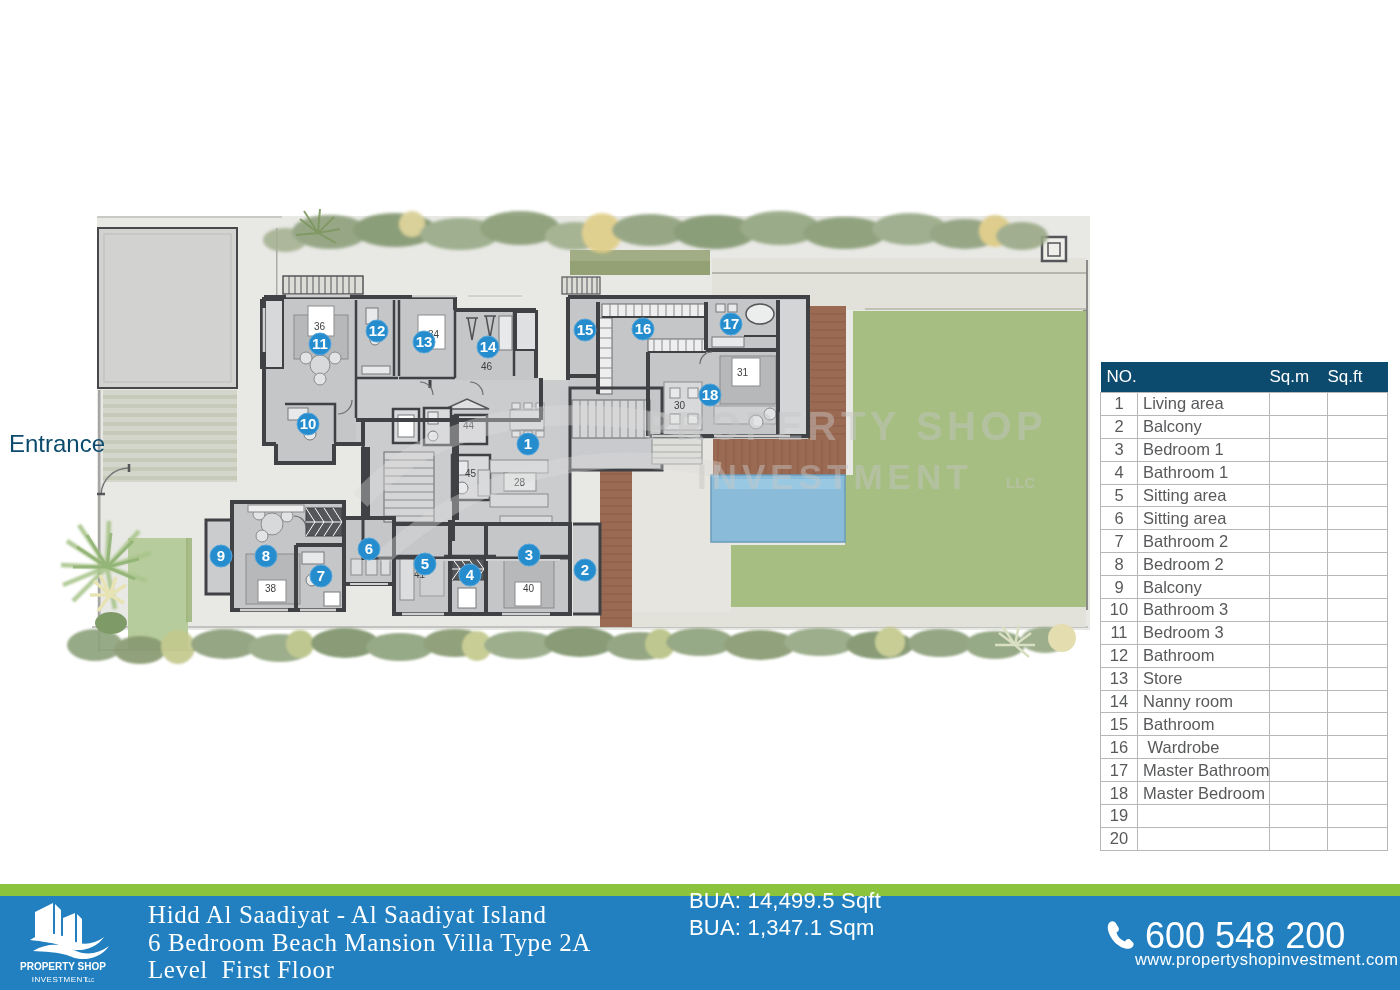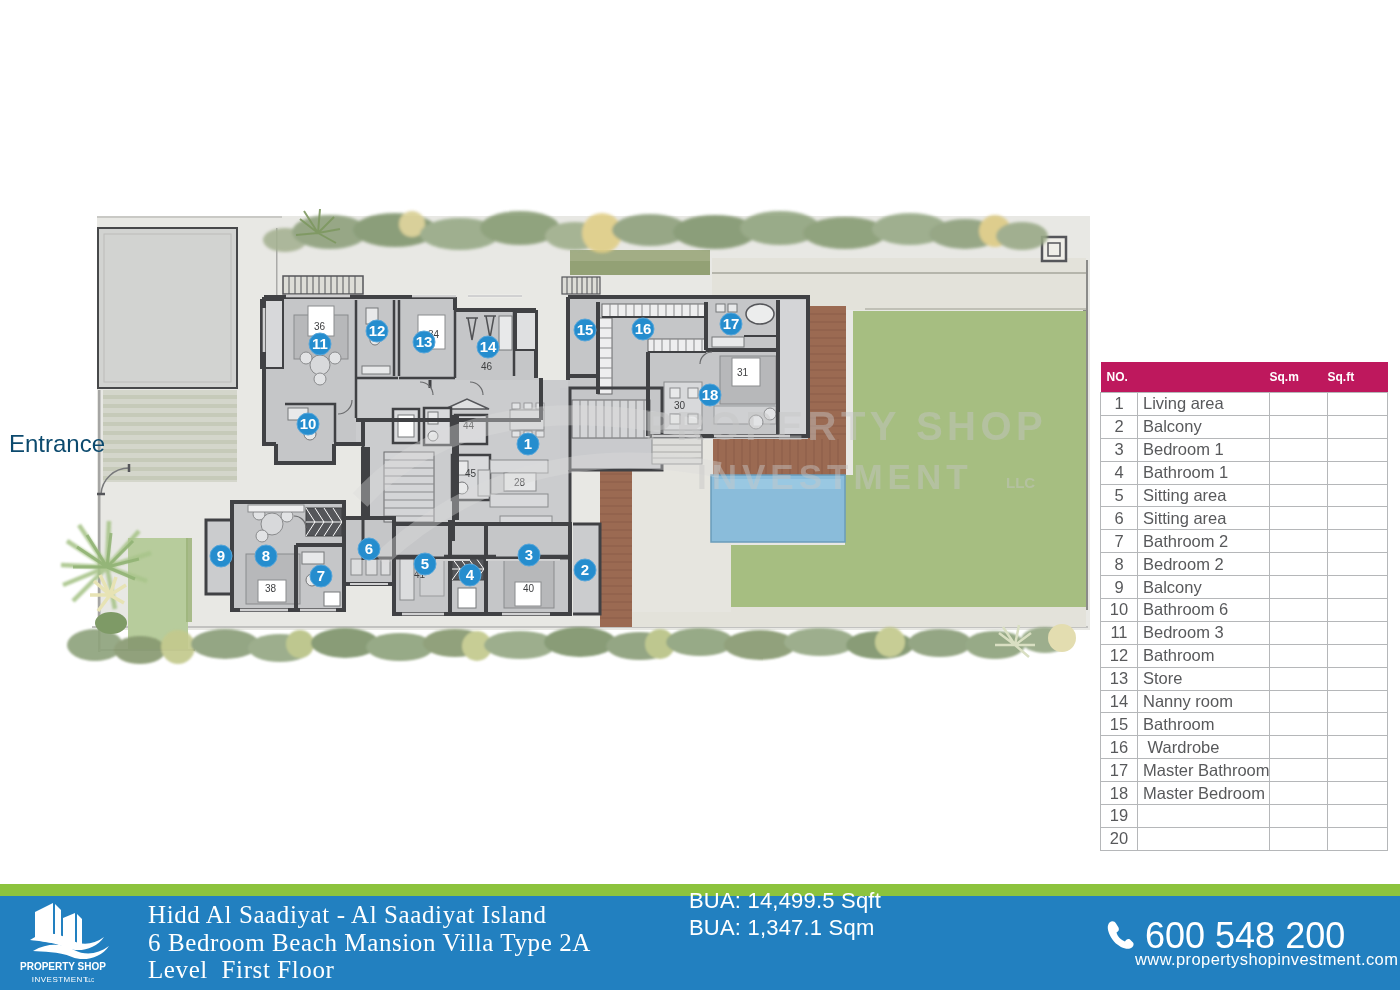--- a/index.html
+++ b/index.html
@@ -1,22 +1,22 @@
 <!DOCTYPE html>
 <html><head>
 <meta charset="utf-8">
 <style>
   html,body{margin:0;padding:0;}
   body{width:1400px;height:990px;position:relative;background:#ffffff;overflow:hidden;
        font-family:"Liberation Sans", sans-serif;}
   #plan{position:absolute;left:0;top:0;}
   #areatable{position:absolute;left:1100px;top:362px;width:287px;border-collapse:collapse;
      font-size:16.5px;color:#58595b;table-layout:fixed;}
-  #areatable th{background:#be185d;color:#fff;font-weight:bold;text-align:left;height:30px;
-     padding:0 0 0 6px;font-size:12px;}
+  #areatable th{background:#0c4a6e;color:#fff;font-weight:normal;text-align:left;height:30px;
+     padding:0 0 0 6px;font-size:17px;}
   #areatable td{border:1px solid #b5b7b9;height:21.9px;padding:0 0 0 5px;background:#fff;white-space:nowrap;overflow:hidden;}
   #areatable td.n{text-align:center;padding:0;}
   #areatable th.r{padding:0;}
   #entrance{position:absolute;left:9px;top:430px;font-size:24px;color:#0c4a6e;}
   #greenbar{position:absolute;left:0;top:884px;width:1400px;height:12px;background:#8cc33d;}
   #bluebar{position:absolute;left:0;top:896px;width:1400px;height:94px;background:#2280c0;color:#fff;}
   .ft{position:absolute;white-space:nowrap;}
 </style>
 </head>
 <body>
@@ -603,21 +603,21 @@
         <td></td>
       </tr>
   <tr>
         <td class="n">9</td>
         <td>Balcony</td>
         <td></td>
         <td></td>
       </tr>
   <tr>
         <td class="n">10</td>
-        <td>Bathroom 6</td>
+        <td>Bathroom 3</td>
         <td></td>
         <td></td>
       </tr>
   <tr>
         <td class="n">11</td>
         <td>Bedroom 3</td>
         <td></td>
         <td></td>
       </tr>
   <tr>

